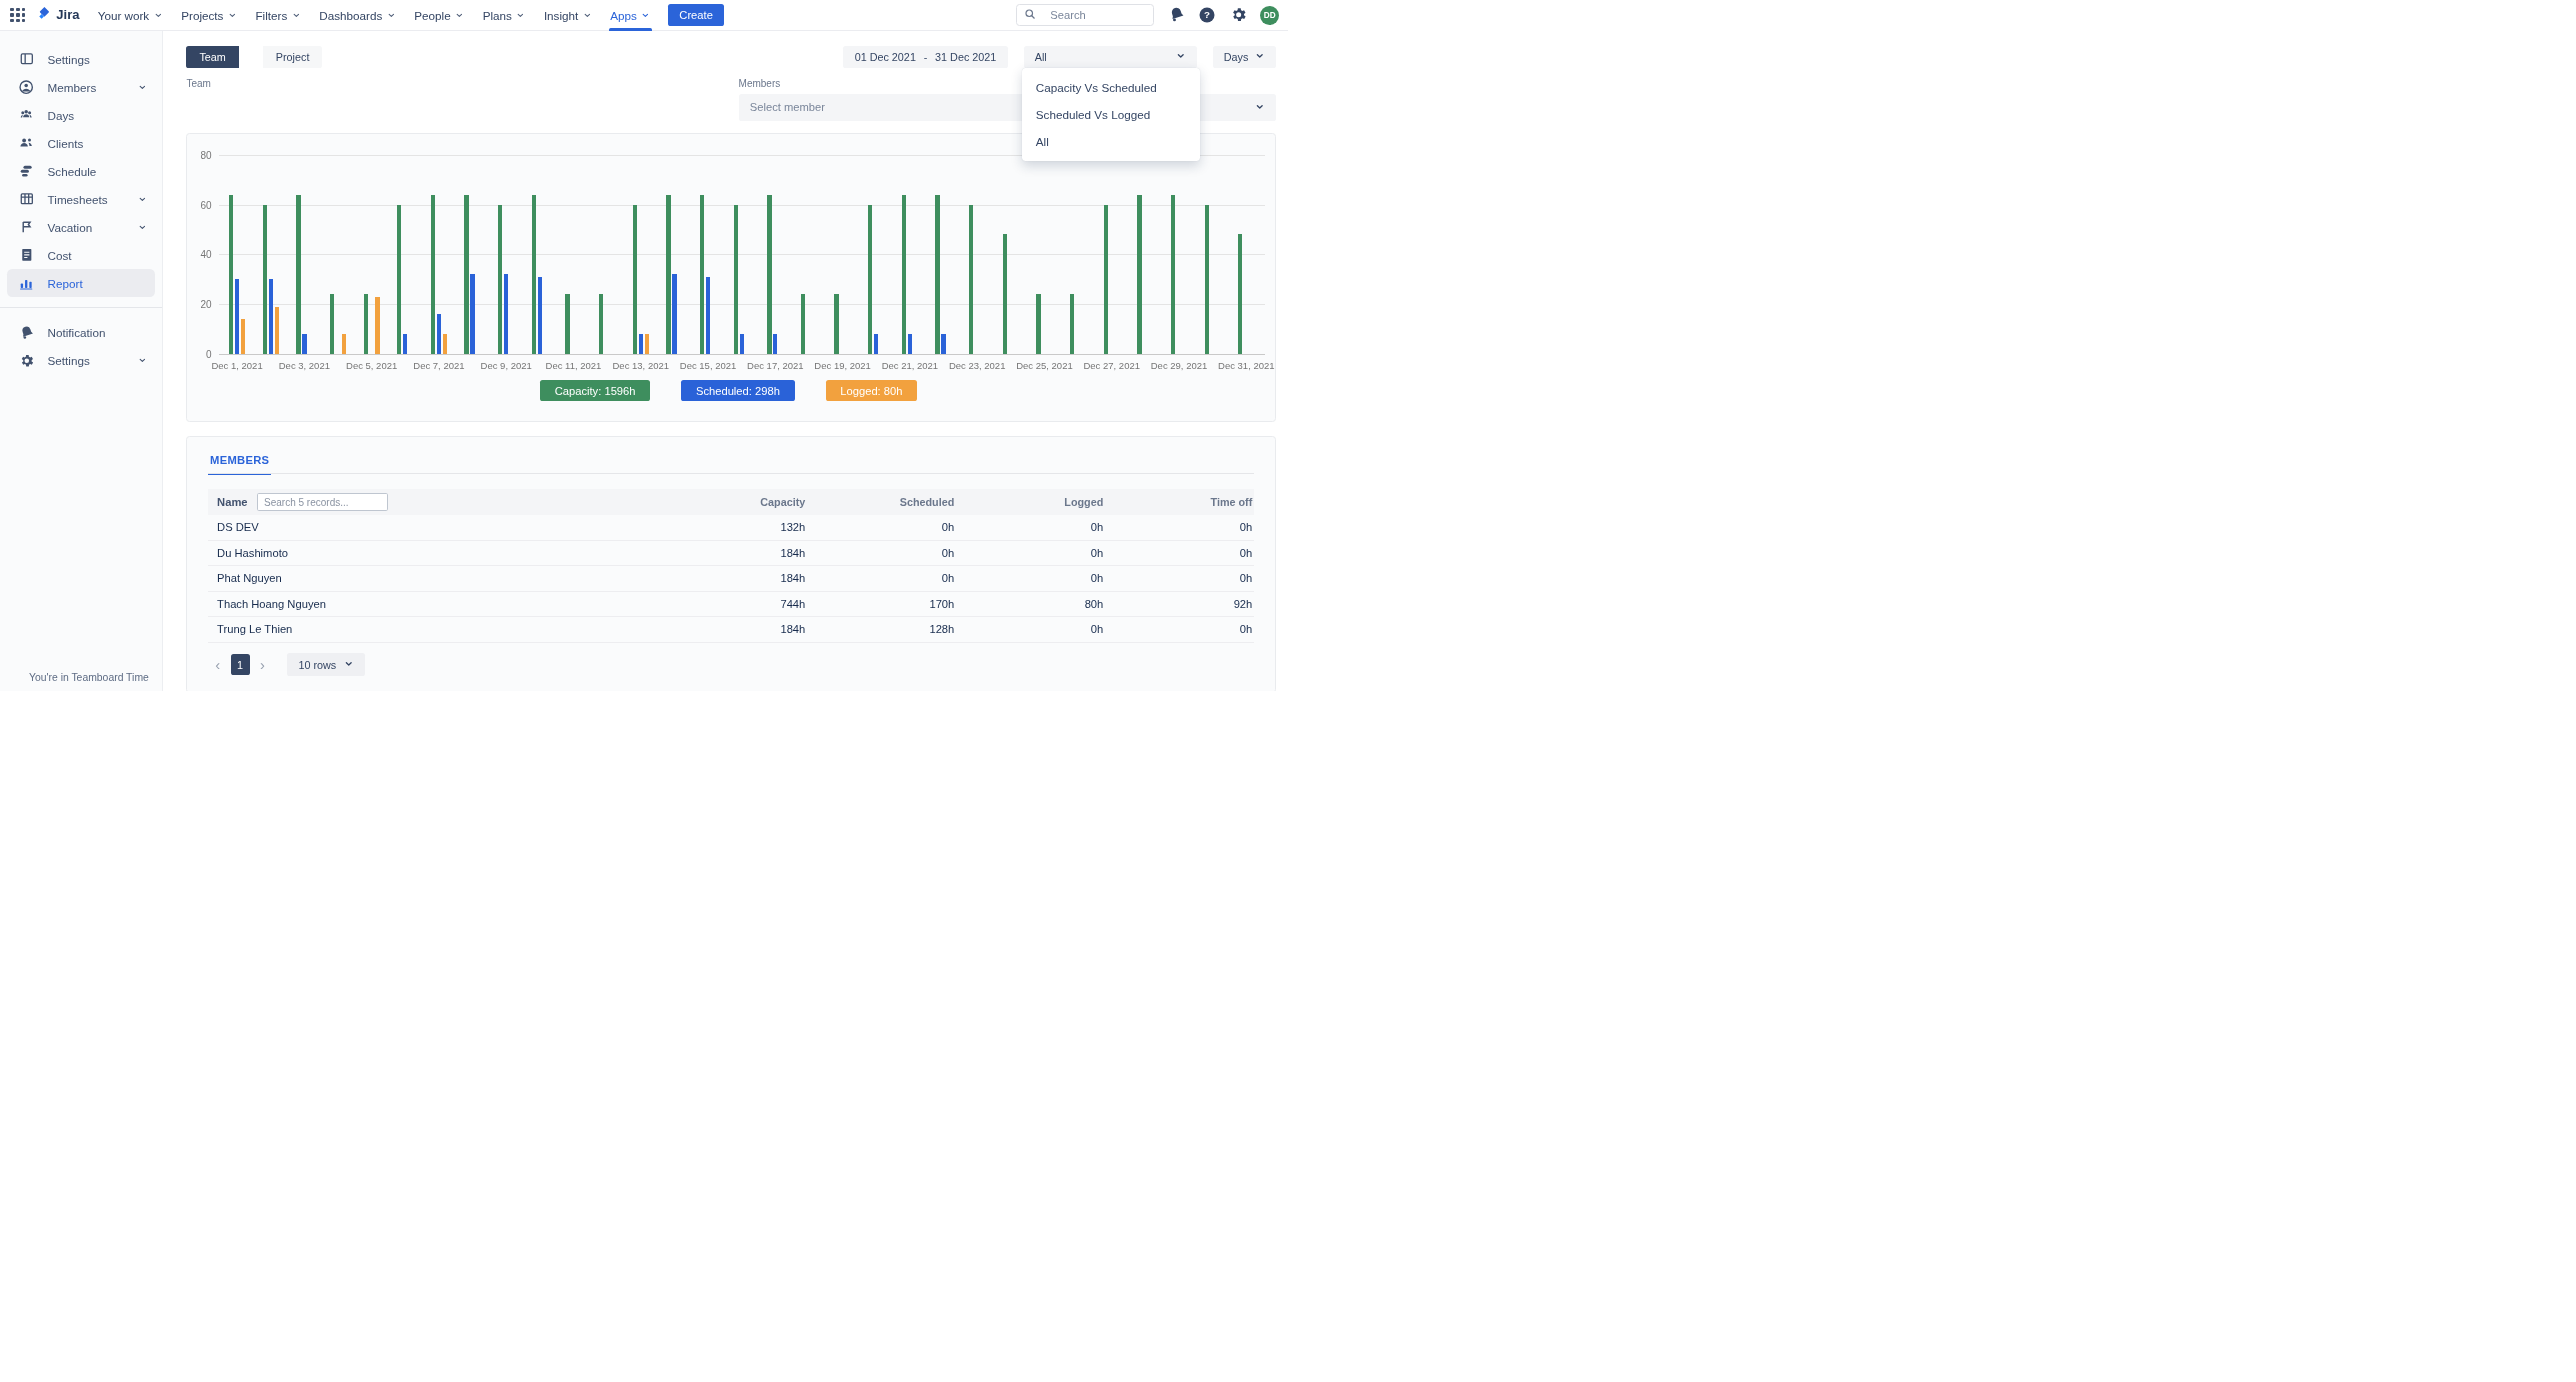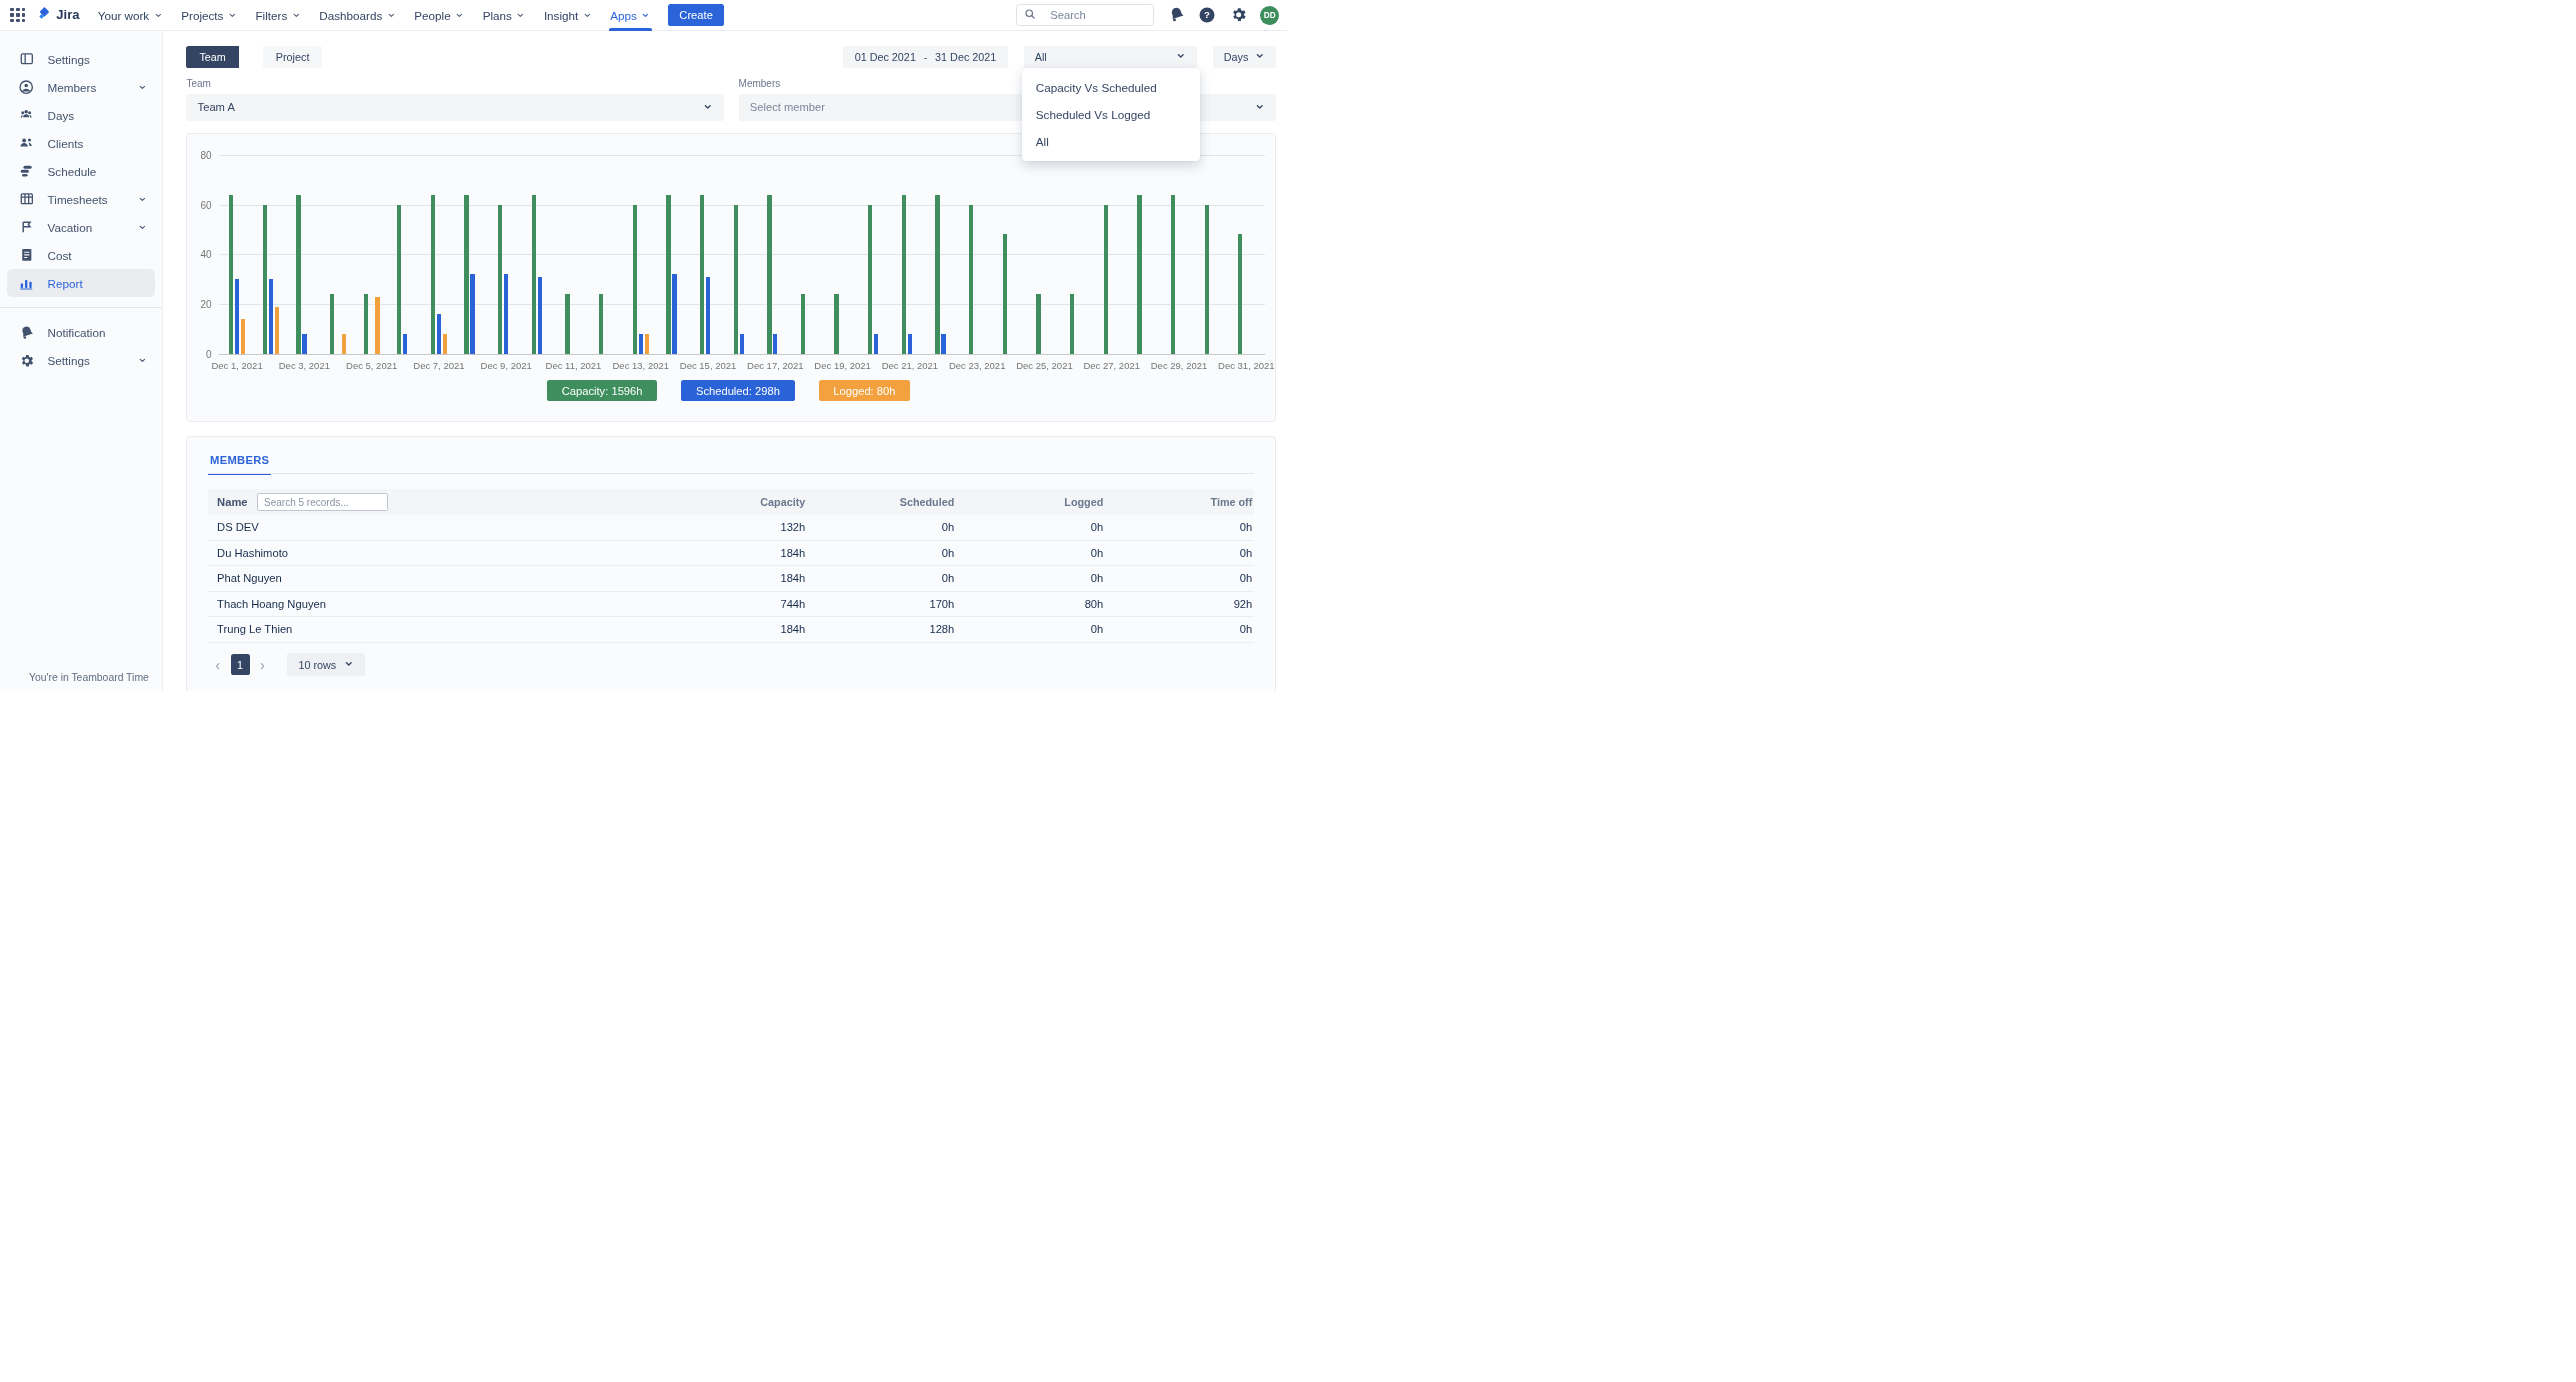--- a/index.html
+++ b/index.html
@@ -61,21 +61,21 @@
   .chart-card{margin-top:12px;padding:21px 10.4px 10.4px 5.2px;}
   .plot-wrap{display:flex;margin-bottom:26px;}
   .y-axis{width:26px;position:relative;height:199px;flex-shrink:0;}
   .y-axis .yl{position:absolute;right:7px;transform:translateY(-50%);font-size:10px;color:#767676;}
   .plot-area{flex:1;position:relative;height:199px;display:flex;padding:0 1.7px;}
   .gridline{position:absolute;left:0;right:0;height:0.9px;background:#e4e4e4;}
   .gridline.base{background:#c9c9c9;}
   .day{flex:1;display:flex;align-items:flex-end;justify-content:center;gap:1.7px;position:relative;z-index:2;}
   .bar{width:4.3px;}
   .xlabel{position:absolute;top:calc(100% + 6px);left:50%;transform:translateX(-50%);font-size:9.5px;color:#757575;white-space:nowrap;}
-  .legend-row{display:flex;justify-content:center;gap:24px;margin:21px 0 8.7px;}
+  .legend-row{display:flex;justify-content:center;gap:31px;margin:21px 0 8.7px;}
   .legend-btn{color:#fff;font-size:11.2px;height:21.6px;display:flex;align-items:center;padding:0 14.7px;border-radius:2.6px;cursor:pointer;}
   
   .members-card{margin-top:14px;padding:14.7px 21px 10.4px;}
   .tab-row{border-bottom:1.7px solid #e5e6e9;}
   .tab{display:inline-block;color:var(--accent);font-size:11.2px;font-weight:600;letter-spacing:0.3px;padding:0 1.7px 7.8px;border-bottom:1.7px solid var(--accent);margin-bottom:-1.7px;cursor:pointer;}
   .table{margin-top:14.7px;}
   .thead{display:flex;align-items:center;background:var(--pill);height:26px;}
   .th{font-size:10.8px;font-weight:600;color:var(--muted);}
   .col-name{flex:1;display:flex;align-items:center;gap:9.5px;padding-left:8.7px;}
   .col-name .th{color:#42526e;font-size:11.2px;}
@@ -350,26 +350,20 @@
           <span><svg width="9.5" height="9.5" viewBox="0 0 24 24" fill="none" stroke="#344563" stroke-width="3.4" stroke-linecap="round" stroke-linejoin="round">
                 <path d="M6 9.5 12 15l6-5.5"></path>
               </svg></span>
         </div>
       </div>
     </div>
 
     <div class="fields-row">
       <div class="field">
         <div class="flabel">Team</div>
-        <div class="fselect">
-          <span>Team A</span>
-          <span class="chevr"><svg width="9.5" height="9.5" viewBox="0 0 24 24" fill="none" stroke="#344563" stroke-width="3.4" stroke-linecap="round" stroke-linejoin="round">
-                <path d="M6 9.5 12 15l6-5.5"></path>
-              </svg></span>
-        </div>
       </div>
       <div class="field">
         <div class="flabel">Members</div>
         <div class="fselect">
           <span class="placeholder" style="color:#7a869a">Select member</span>
           <span class="chevr"><svg width="9.5" height="9.5" viewBox="0 0 24 24" fill="none" stroke="#344563" stroke-width="3.4" stroke-linecap="round" stroke-linejoin="round">
                 <path d="M6 9.5 12 15l6-5.5"></path>
               </svg></span>
         </div>
       </div>

